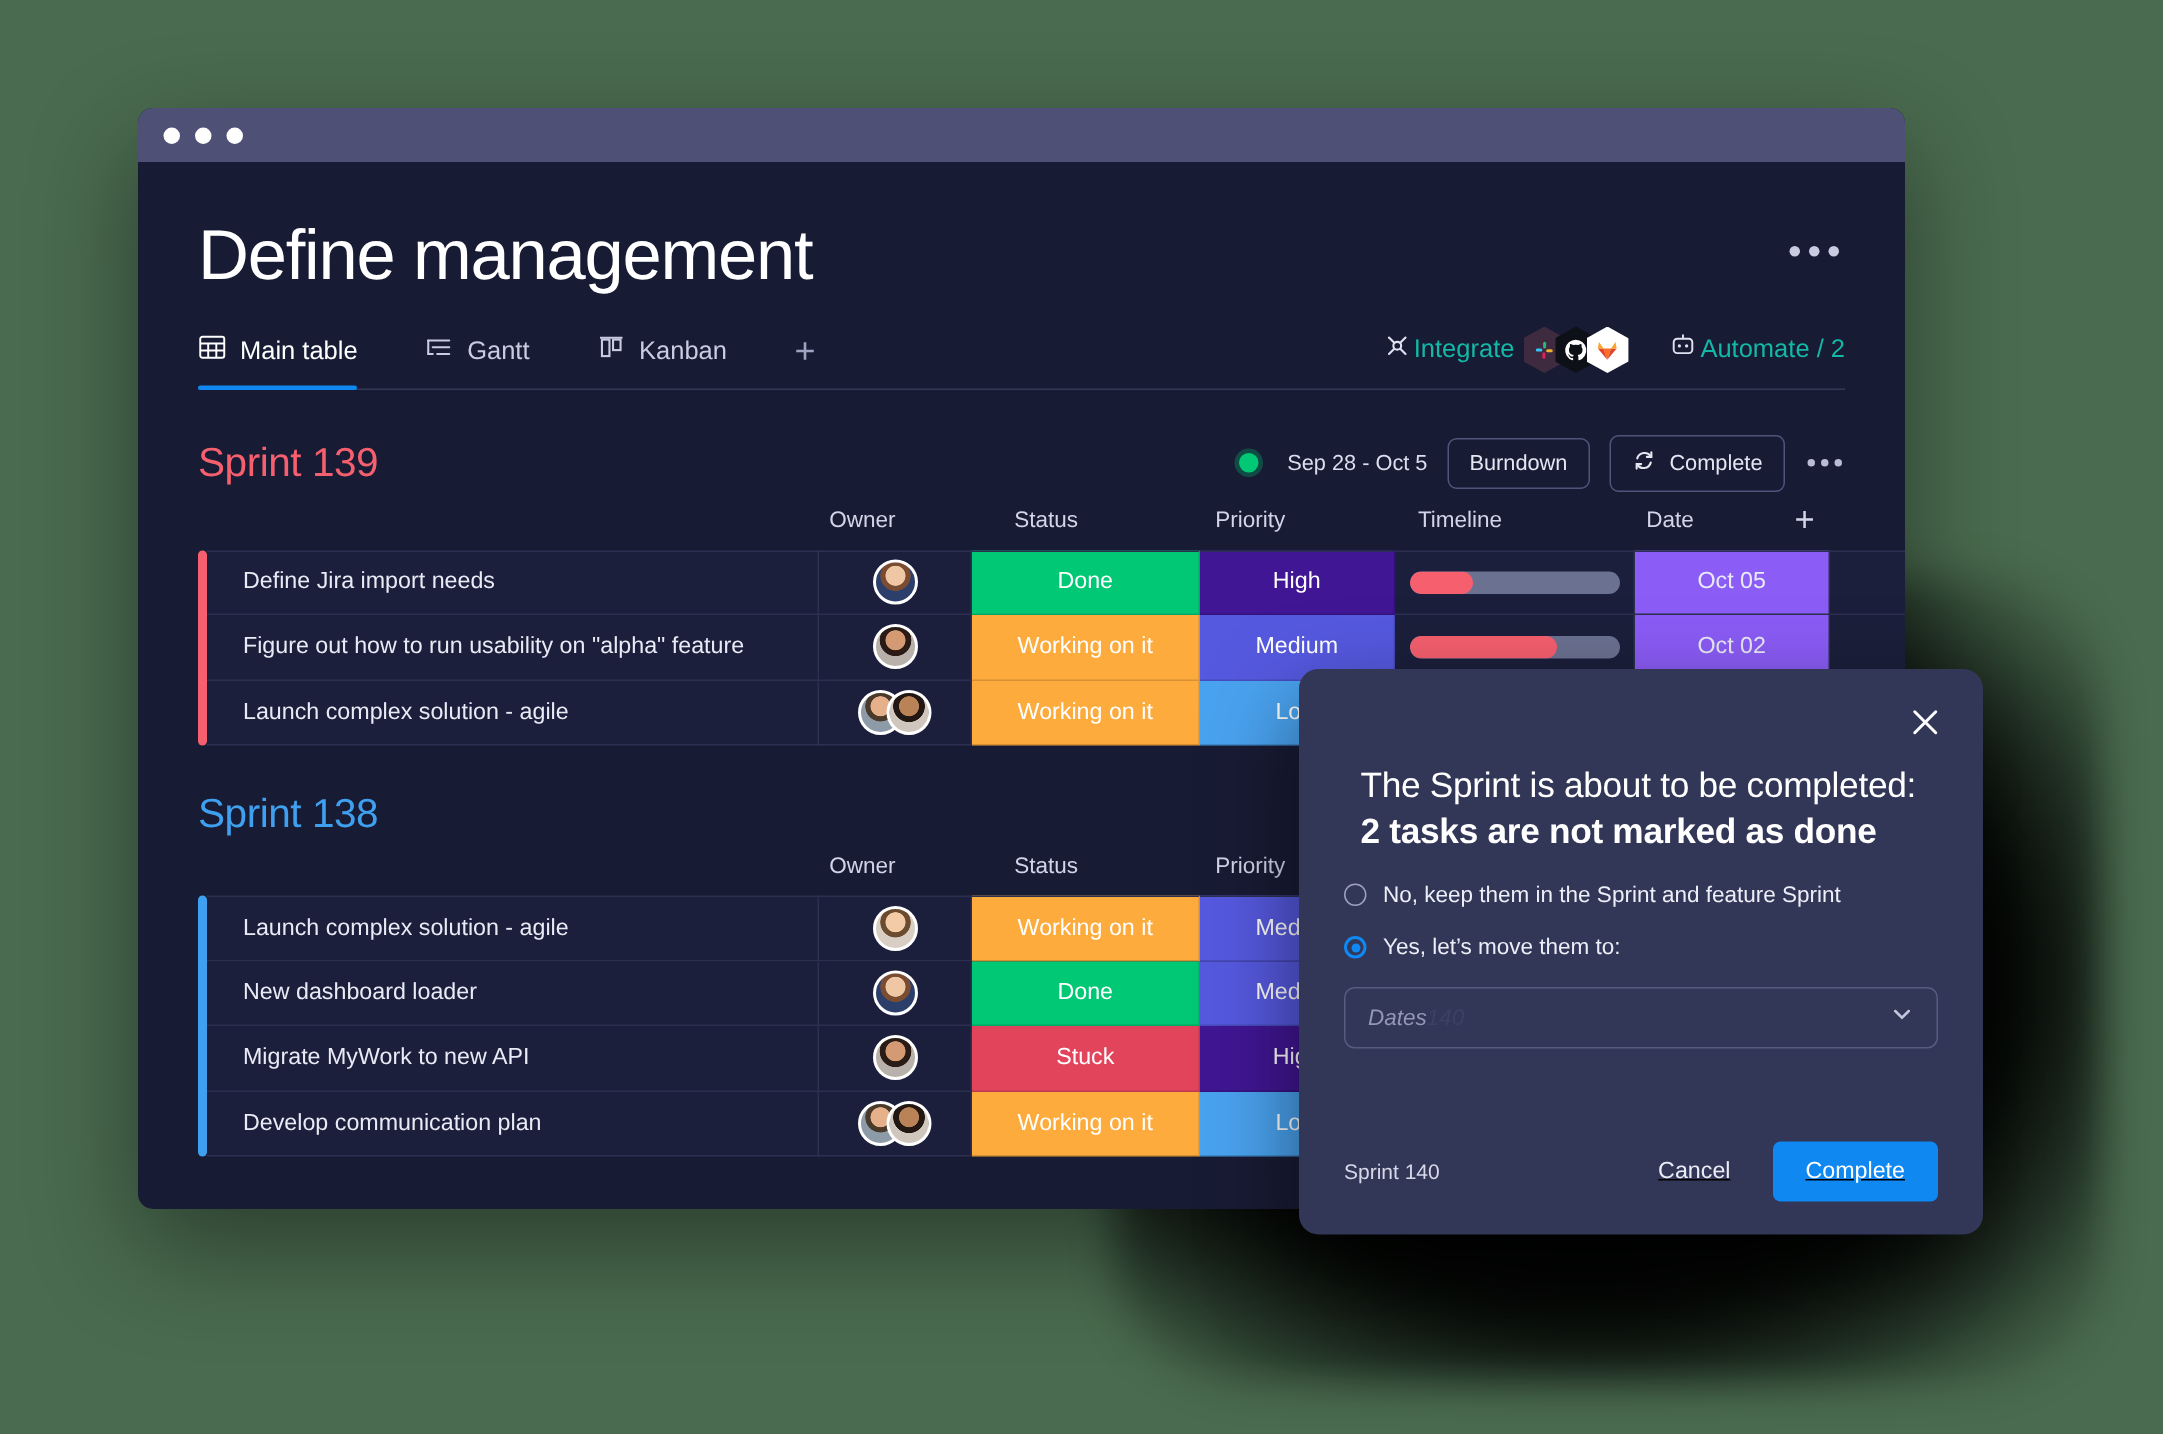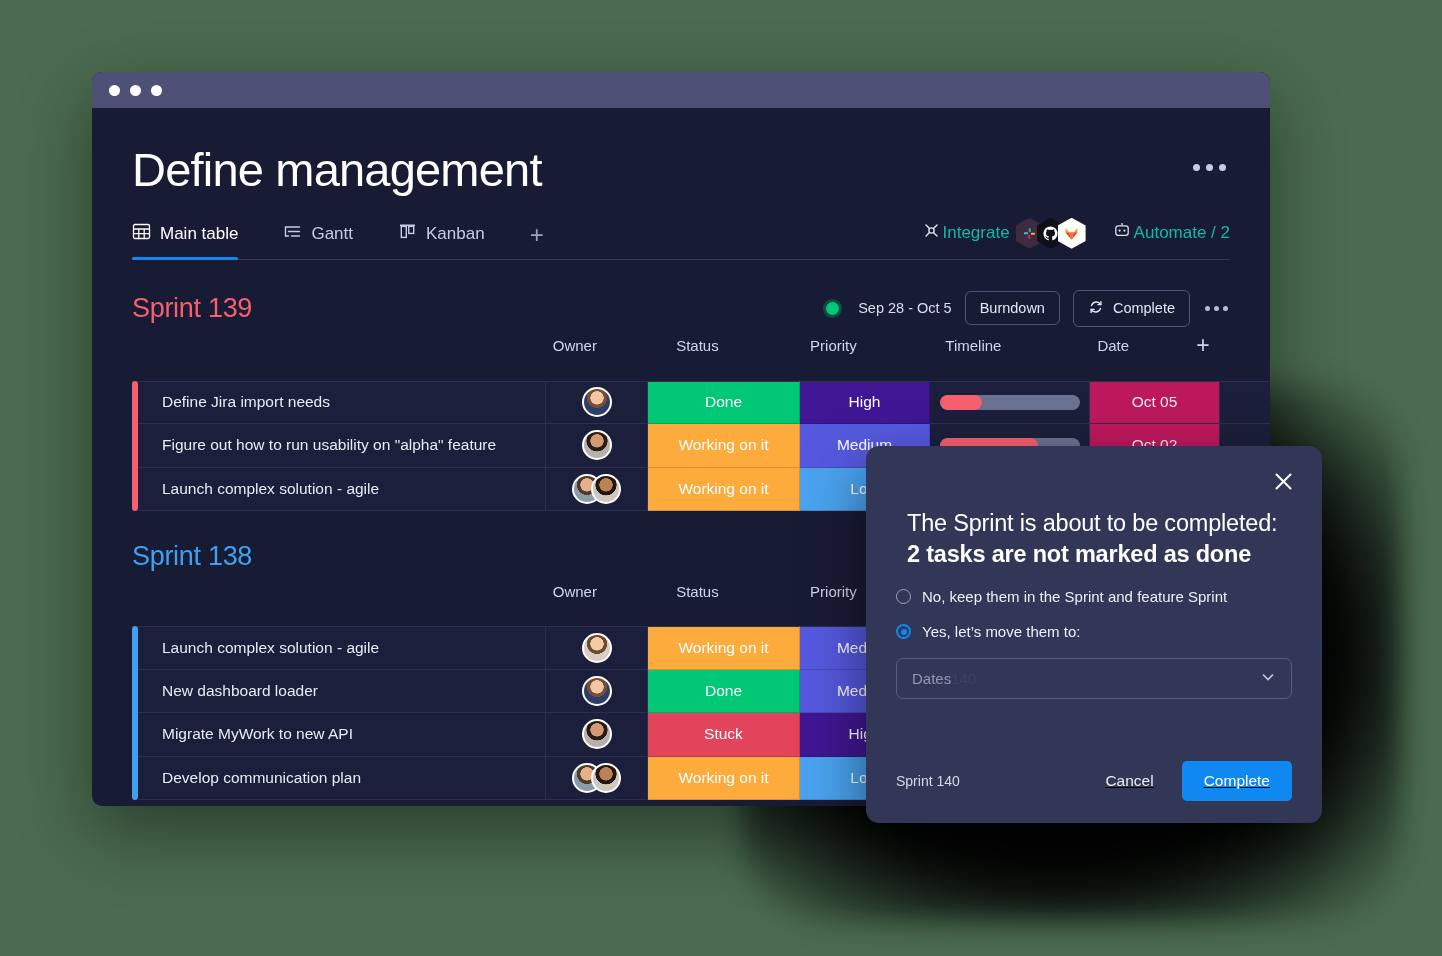--- a/index.html
+++ b/index.html
@@ -120,21 +120,21 @@
   .kebab-sm span { width:5px;height:5px;border-radius:50%;background:#b9bcd4; }
 
   
   .col-head {
     display: flex; align-items: center;
     height: 30px; margin-top: 4px;
     color: #d2d5e8; font-size: 15px;
   }
   .col-head .ch { text-align: center; }
 
-  .rows { margin-top: 20px; display: flex; }
+  .rows { margin-top: 5px; display: flex; }
   .accent { width: 6px; border-radius: 3px; flex: 0 0 6px; }
   .rows-body { flex: 1; }
 
   .trow { display: flex; height: 43.5px; align-items: stretch; }
   .cell {
     display: flex; align-items: center; justify-content: center;
     border-right: 1px solid #2c3050;
     border-bottom: 1px solid #2c3050;
     font-size: 15.5px;
     color: #ffffff;
@@ -142,21 +142,21 @@
   .trow:first-child .cell { border-top: 1px solid #2c3050; }
   .c-name {
     justify-content: flex-start;
     padding-left: 24px;
     background: #1b1f3b;
     color: #e9eaf5;
     white-space: nowrap; overflow: hidden;
   }
   .c-owner { background: #1b1f3b; gap: 0; }
   .c-timeline { background: #1b1f3b; }
-  .c-date { background: #be185d; color: #e9eaf5; }
+  .c-date { background: #8b5cf6; color: #e9eaf5; }
   .c-plus { background: #1b1f3b; border-right: none; }
 
   .avatars { display: flex; align-items: center; }
   .av {
     width: 30px; height: 30px; border-radius: 50%;
     border: 2px solid #ffffff;
     background-size: cover;
     overflow: hidden;
     position: relative;
   }
@@ -200,21 +200,21 @@
   .radio.on { border-color: #0f88f2; border-width: 2px; }
   .radio.on::after { content:""; width: 6px; height: 6px; border-radius: 50%; background: #0f88f2; }
   .radio-label { color: #eceef8; font-size: 15px; }
   .select {
     margin-top: 18px; height: 41px;
     border: 1px solid #575b80; border-radius: 7px;
     display: flex; align-items: center; justify-content: space-between;
     padding: 0 15px;
     cursor: pointer; position: relative;
   }
-  .select-val { color: #9396b4; font-size: 15px; position: relative; }
+  .select-val { color: #9396b4; font-size: 15px; position: relative; font-style: italic; }
   .select-ghost {
     position: absolute; left: 100%; top: 0;
     color: #3c4066; font-size: 15px; white-space: nowrap;
   }
   #modal-footer {
     position: absolute; left: 30px; right: 30px; bottom: 22px;
     display: flex; align-items: center; justify-content: space-between;
   }
   .foot-left { color: #d6d8e8; font-size: 14px; }
   .foot-right { display: flex; align-items: center; gap: 16px; text-decoration: underline; }

